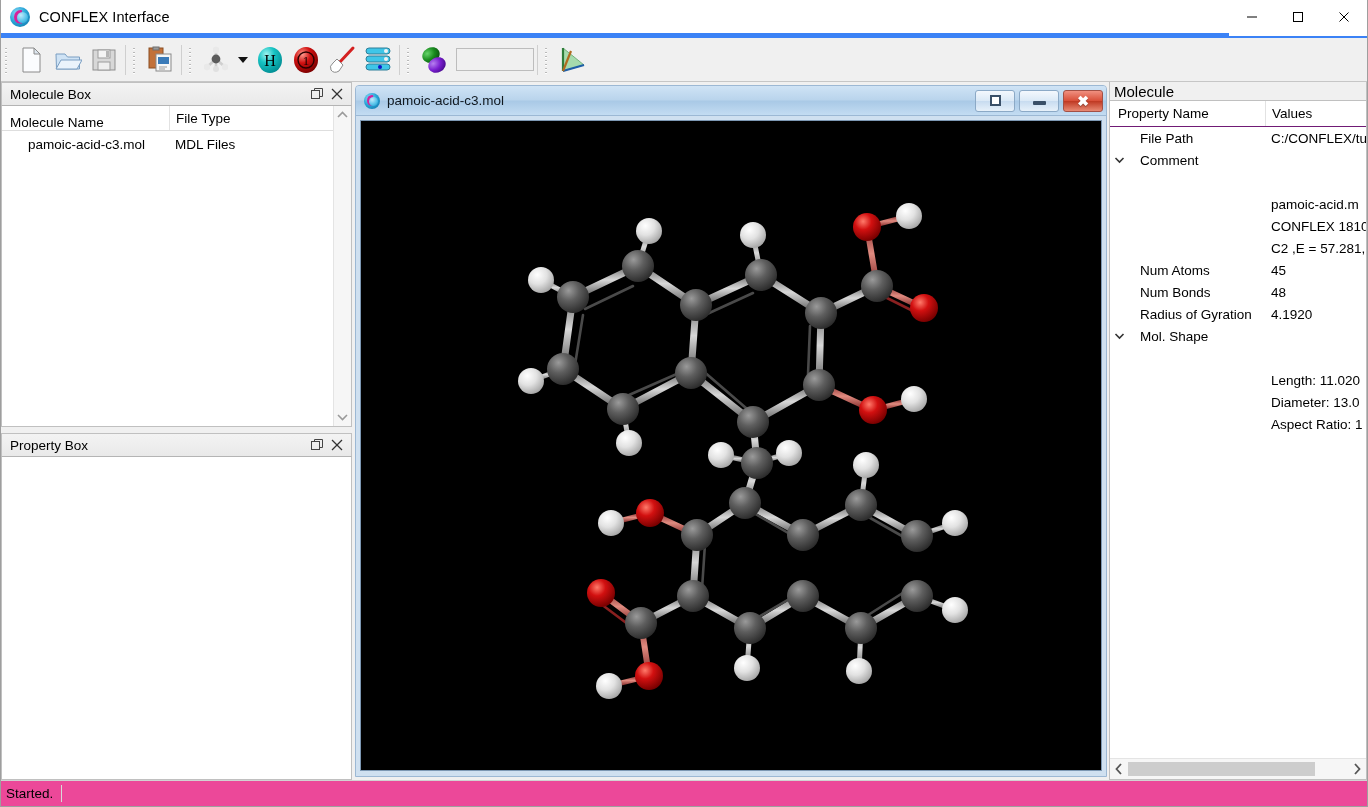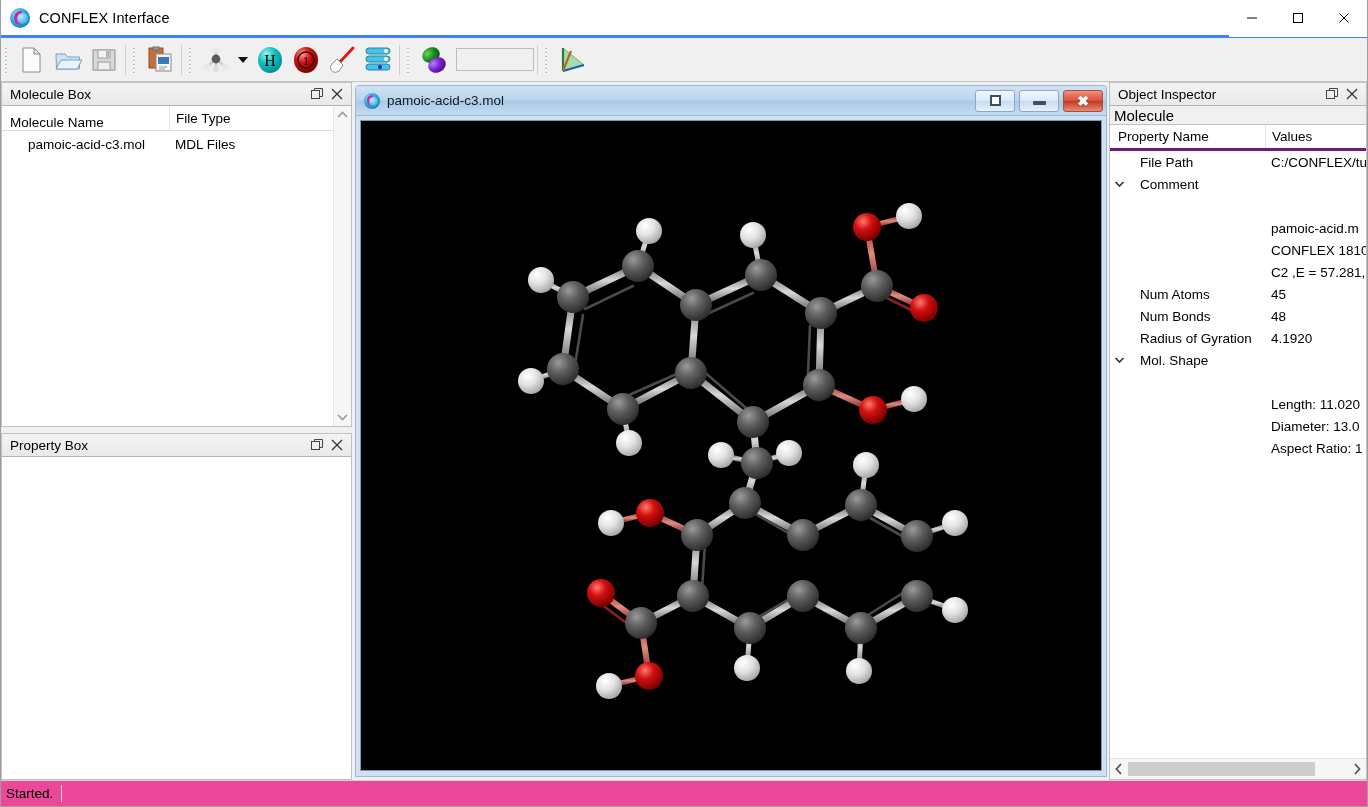--- a/index.html
+++ b/index.html
@@ -22,21 +22,21 @@
     border-top: none;
   }
 
   
   .titlebar {
     height: 38px;
     background: #ffffff;
     display: flex;
     align-items: center;
     flex: 0 0 38px;
-    border-bottom: 3px solid #3b82f6;
+    border-bottom: 5px solid #3b82f6;
   }
   .titlebar .logo {
     width: 20px; height: 20px;
     margin-left: 9px; margin-right: 9px;
     border-radius: 50%;
     background: radial-gradient(circle at 35% 32%, #8fdcf5 0%, #2aa6d8 45%, #0b6fa4 100%);
     position: relative;
     flex: 0 0 20px;
   }
   .titlebar .logo::after {
@@ -297,21 +297,21 @@
     flex: 1 1 auto;
     background: #ffffff;
     border: 1px solid #c0c0c0;
     display: flex; flex-direction: column;
     min-height: 0;
     overflow: hidden;
   }
   .oi-head {
     display: flex; height: 26px; flex: 0 0 26px;
     align-items: center;
-    border-bottom: 3px solid #701a75;
+    border-bottom: 1px solid #701a75;
     font-size: 13.5px;
   }
   .oi-head .h1 { width: 155px; flex: 0 0 155px; padding-left: 8px; }
   .oi-head .h2 { flex: 1 1 auto; padding-left: 6px; border-left: 1px solid #e2e2e2; height: 100%; display: flex; align-items: center;}
   .oi-rows { flex: 1 1 auto; overflow: hidden; }
   .oi-row { display: flex; height: 22px; align-items: center; font-size: 13.5px; white-space: nowrap; }
   .oi-row .n { width: 155px; flex: 0 0 155px; display: flex; align-items: center; overflow: hidden;}
   .oi-row .n .twisty { width: 18px; flex:0 0 18px; display:flex; align-items:center; justify-content:center; }
   .oi-row .n .indent { width: 18px; flex: 0 0 18px; }
   .oi-row .n .lbl { padding-left: 12px; }
@@ -773,35 +773,20 @@
                 <circle cx="240" cy="470" r="14" fill="url(#oAt)"></circle>
                 <circle cx="288" cy="553" r="14" fill="url(#oAt)"></circle>
               </g>
             </svg>
           </div>
         </div>
       </div>
     </div>
 
     <div class="right-dock">
-      <div class="pane-header">
-        <div class="ttl">Object Inspector</div>
-        <div class="pane-btn">
-          <svg width="12" height="12" viewBox="0 0 12 12">
-            <rect x="0.5" y="2.5" width="8" height="8" fill="none" stroke="#444"></rect>
-            <path d="M3.5 2.5 V0.5 H11.5 V8.5 H8.5" fill="none" stroke="#444"></path>
-          </svg>
-        </div>
-        <div class="pane-btn">
-          <svg width="12" height="12" viewBox="0 0 12 12">
-              <line x1="1" y1="1" x2="11" y2="11" stroke="#333" stroke-width="1.3"></line>
-              <line x1="11" y1="1" x2="1" y2="11" stroke="#333" stroke-width="1.3"></line>
-            </svg>
-        </div>
-      </div>
       <div class="oi-subhdr">Molecule</div>
       <div class="oi-body">
         <div class="oi-head">
           <div class="h1">Property Name</div>
           <div class="h2">Values</div>
         </div>
         <div class="oi-rows">
 
           <div class="oi-row">
             <div class="n">

